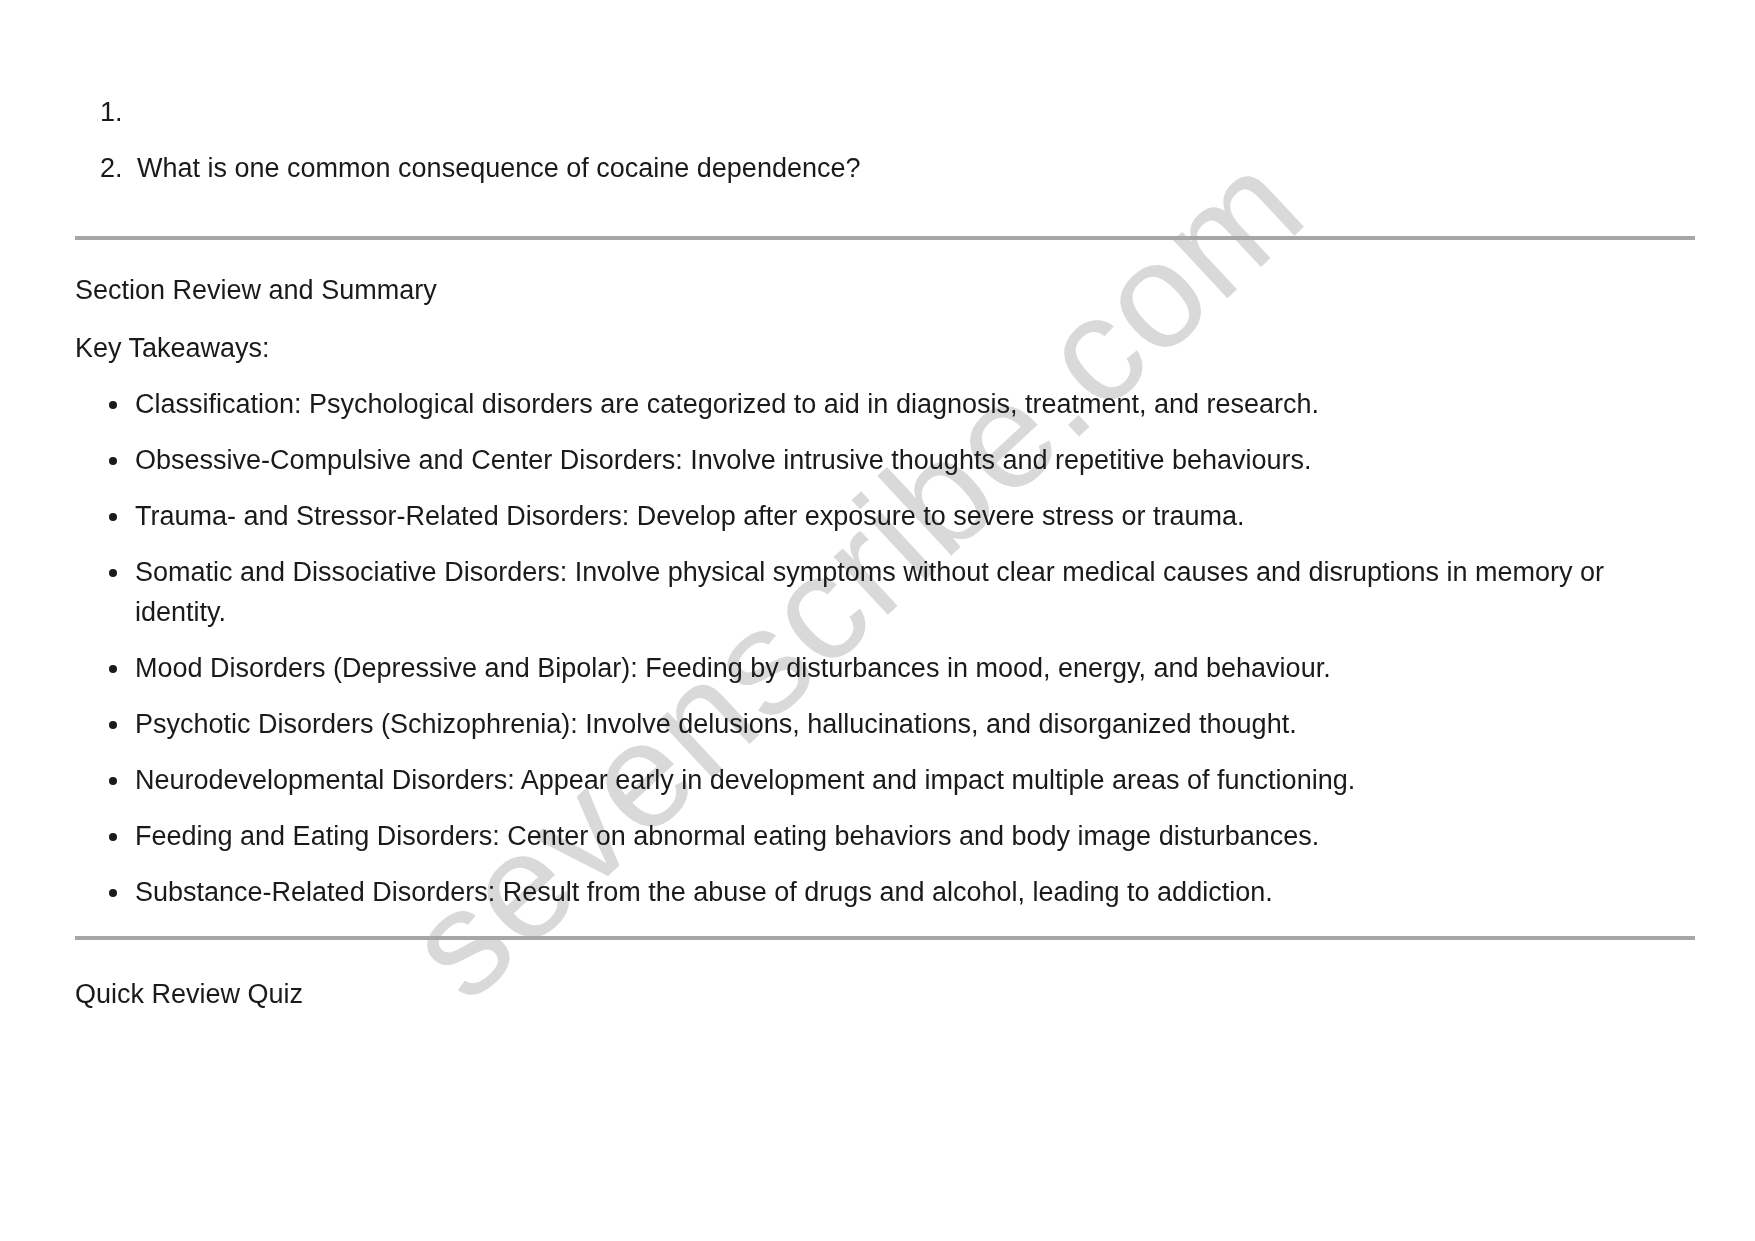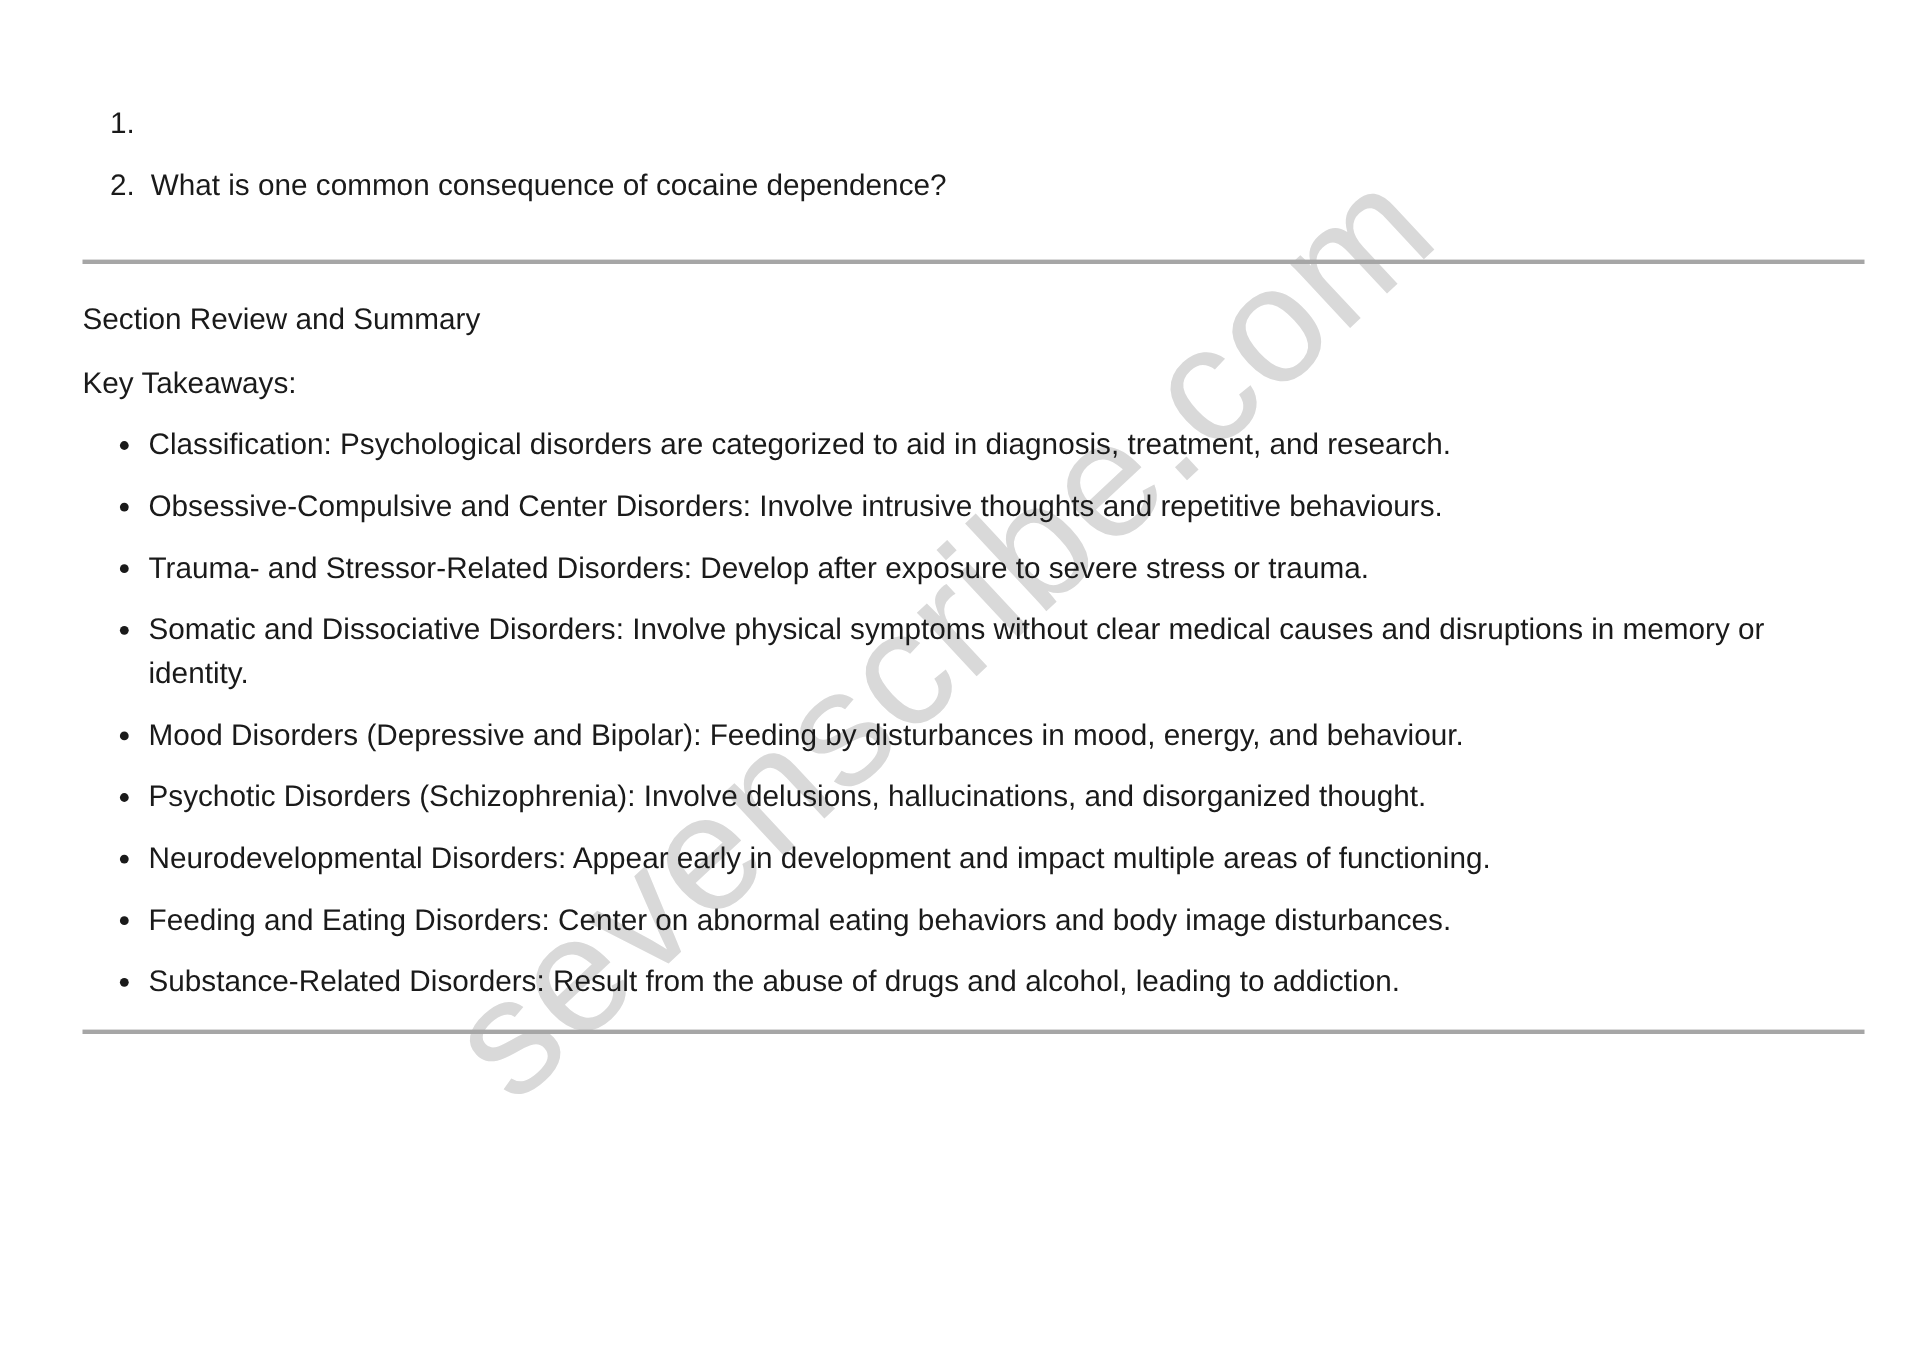--- a/index.html
+++ b/index.html
@@ -172,15 +172,16 @@
       <li>
         <span class="bullet-col">
             <span class="bullet-dot"></span>
           </span>
         <span class="takeaway-text"><strong>Substance-Related Disorders</strong><span>: Result from the abuse of drugs and alcohol, leading to addiction.</span></span>
       </li>
     </ul>
 
     <hr class="rule second">
 
+    <div class="heading quiz-heading">Quick Review Quiz</div>
 
   </div>
 </div>
 
 </body></html>

